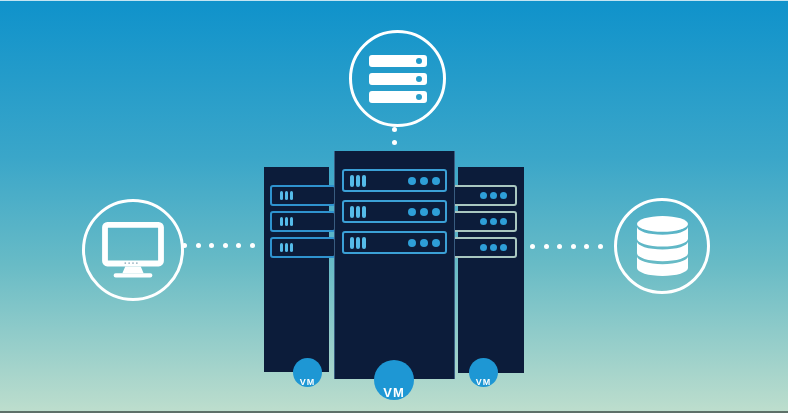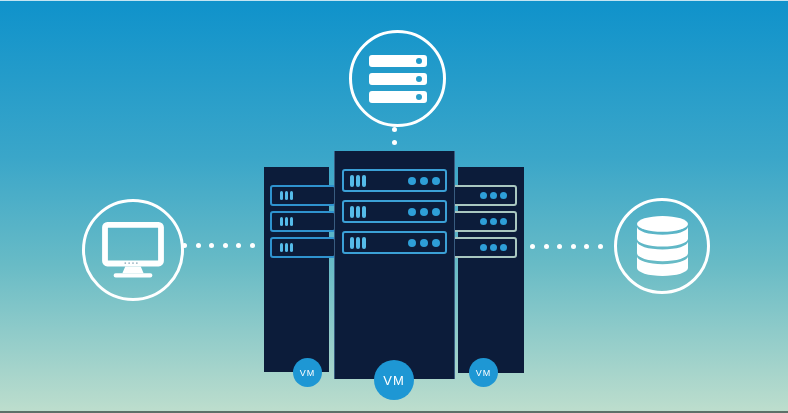--- a/index.html
+++ b/index.html
@@ -42,22 +42,22 @@
 
   .bars{display:flex;gap:2px;align-items:center}
   .bar{width:3px;height:9px;border-radius:1.5px;background:var(--vent-bar,#55bbe9)}
   .ct .bar{width:4px;height:12px;border-radius:2px}
   .leds{display:flex;gap:3px;align-items:center}
   .ct .leds{gap:4px}
   .led{width:7px;height:7px;border-radius:50%;background:var(--led-dot,#2e9fd8)}
   .ct .led{width:8px;height:8px}
 
   .vm{position:absolute;border-radius:50%;background:var(--vm-badge,#1e97d4);
-      color:var(--white,#fff);display:flex;align-items:center;justify-content:center;
-      font-weight:normal;letter-spacing:1px;z-index:6}
+      color:var(--white,#fff);display:flex;align-items:flex-end;justify-content:center;
+      font-weight:bold;letter-spacing:1px;z-index:6}
   .vm-left{left:293px;top:358px;width:29px;height:29px;font-size:9px}
   .vm-center{left:374px;top:360px;width:40px;height:40px;font-size:13px}
   .vm-right{left:469px;top:358px;width:29px;height:29px;font-size:9px}
 
   .dots-h{position:absolute;display:flex;gap:8.5px;z-index:2}
   .dots-v{position:absolute;display:flex;flex-direction:column;gap:8px;z-index:2}
   .dots-left{left:182px;top:243px}
   .dots-right{left:530px;top:244px}
   .dots-top{left:392px;top:127px}
   .cdot{width:5px;height:5px;border-radius:50%;background:var(--white,#fff)}

